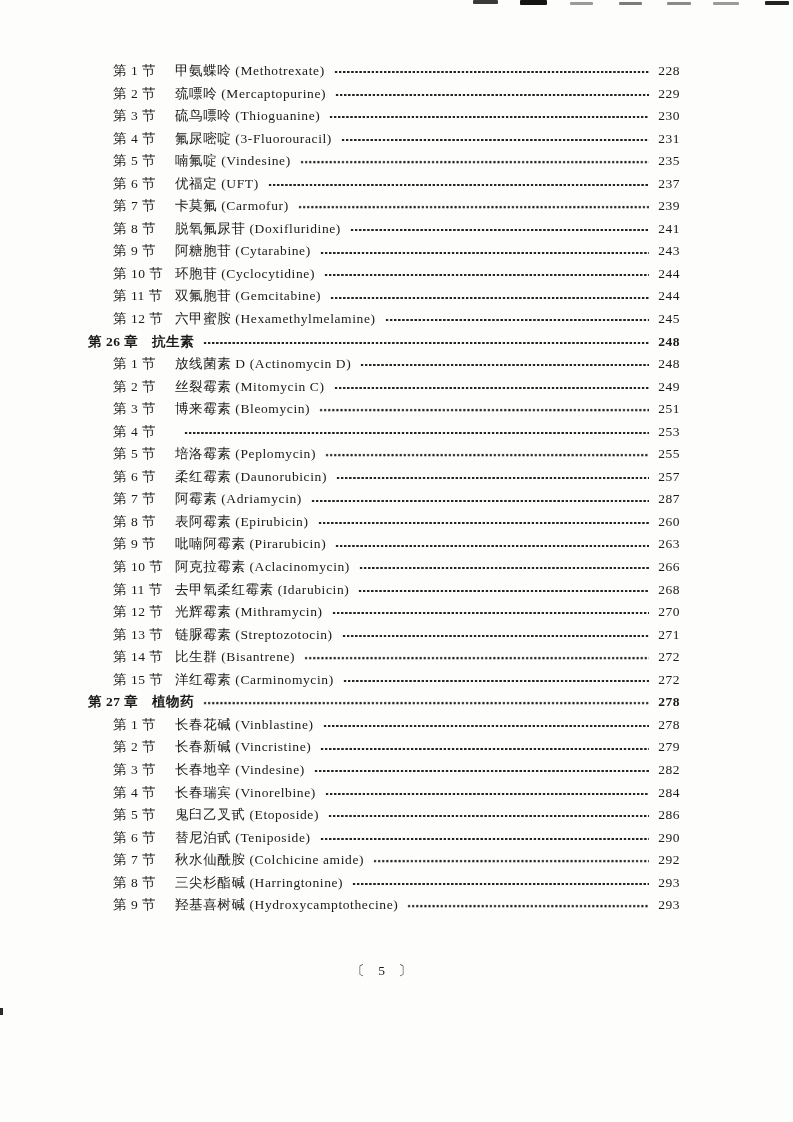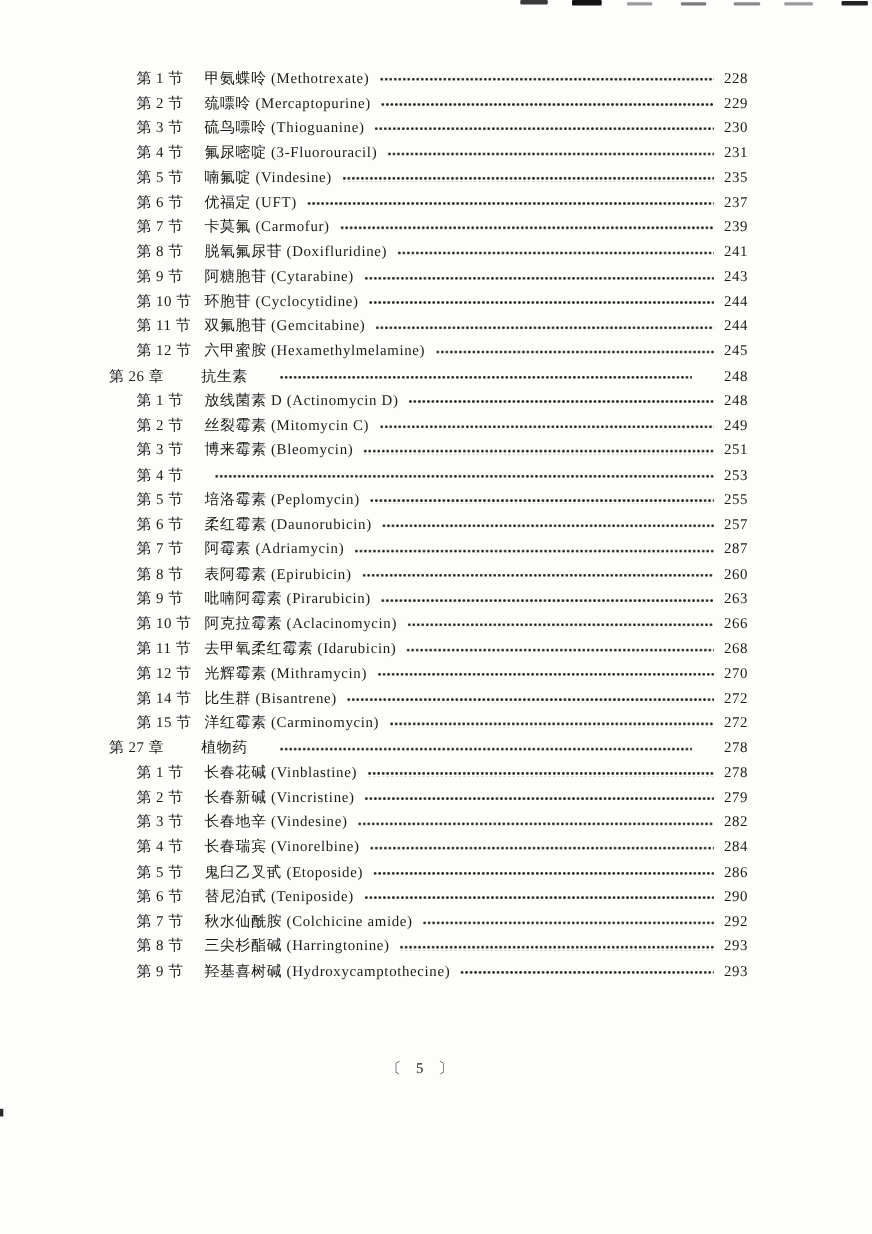--- a/index.html
+++ b/index.html
@@ -24,24 +24,23 @@
   .edge-speck { position: absolute; left: 0; top: 1008px; width: 3px; height: 7px; background: #2a2a2a; }
 
   .toc { position: absolute; left: 88px; top: 60px; width: 592px; }
   .toc-row {
     display: flex;
     align-items: flex-end;
     height: 22.55px;
     font-size: 13.5px;
     line-height: 22.55px;
     white-space: nowrap;
-    margin-left: 11px;
   }
   .toc-row.section { padding-left: 25px; }
-  .toc-row.chapter { font-weight: normal; gap: 20px; }
+  .toc-row.chapter { font-weight: bold; }
   .toc-row .label { flex: 0 0 auto; min-width: 62px; letter-spacing: 0.5px; }
   .toc-row.chapter .label { min-width: 64px; }
   .toc-row .title { flex: 0 0 auto; letter-spacing: 0.6px; }
   .toc-row .leader {
     flex: 1 1 auto;
     height: 4.2px;
     align-self: center;
     margin: 2px 7px 0 9px;
     background-image: radial-gradient(circle, #252320 1.05px, rgba(0,0,0,0) 1.35px);
     background-size: 4.1px 4.2px;
@@ -217,20 +216,26 @@
     <span class="leader"></span>
     <span class="pagenum">268</span>
   </div>
       <div class="toc-row section">
     <span class="label">第 12 节</span>
     <span class="title">光辉霉素 (Mithramycin)</span>
     <span class="leader"></span>
     <span class="pagenum">270</span>
   </div>
       <div class="toc-row section">
+    <span class="label">第 13 节</span>
+    <span class="title">链脲霉素 (Streptozotocin)</span>
+    <span class="leader"></span>
+    <span class="pagenum">271</span>
+  </div>
+      <div class="toc-row section">
     <span class="label">第 14 节</span>
     <span class="title">比生群 (Bisantrene)</span>
     <span class="leader"></span>
     <span class="pagenum">272</span>
   </div>
       <div class="toc-row section">
     <span class="label">第 15 节</span>
     <span class="title">洋红霉素 (Carminomycin)</span>
     <span class="leader"></span>
     <span class="pagenum">272</span>

